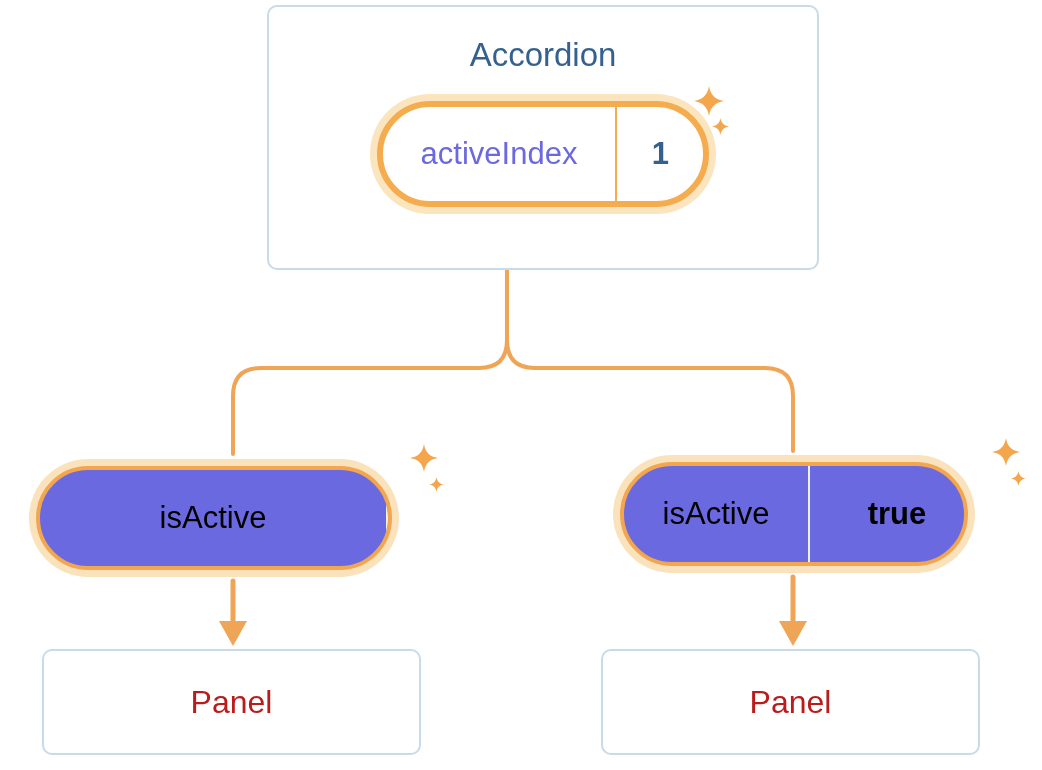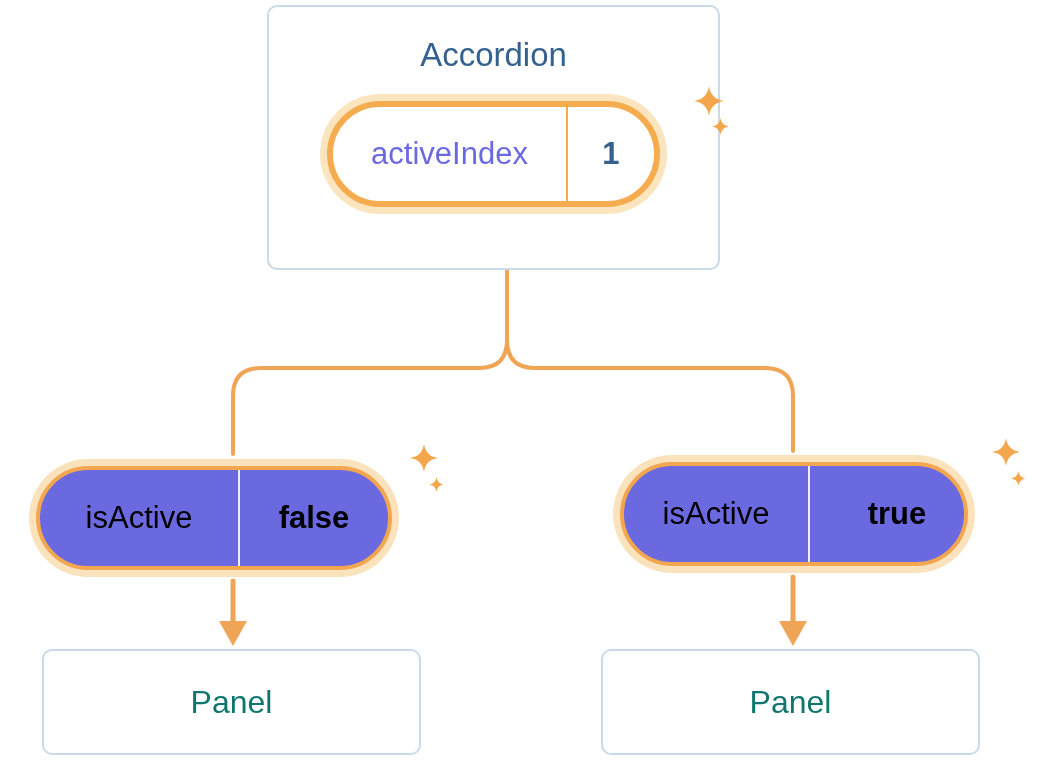--- a/index.html
+++ b/index.html
@@ -29,21 +29,21 @@
     position: absolute;
     background: #ffffff;
     border: 2px solid #C9DAE9;
     border-radius: 10px;
     box-sizing: border-box;
     z-index: 1;
   }
   .accordion-card {
     left: 267px;
     top: 5px;
-    width: 453px;
+    width: 552px;
     height: 265px;
     display: flex;
     flex-direction: column;
     align-items: center;
     padding-top: 28px;
     gap: 26px;
   }
   .accordion-title {
     font-size: 33px;
     font-weight: 500;
@@ -117,21 +117,21 @@
   #pill-left .prop-value  { width: 148px; }
   #pill-right { left: 620px; top: 462px; width: 348px; height: 104px; }
   #pill-right .prop-value { width: 134px; padding-left: 20px; }
 
   .panel {
     display: flex;
     align-items: center;
     justify-content: center;
     font-size: 32px;
     font-weight: 500;
-    color: #0f766e;
+    color: #b91c1c;
   }
   #panel-left  { left: 42px;  top: 649px; width: 379px; height: 106px; }
   #panel-right { left: 601px; top: 649px; width: 379px; height: 106px; }
 
   .sparkle {
     position: absolute;
     z-index: 2;
   }
   .sparkle svg { display: block; }
 </style>
@@ -169,21 +169,20 @@
   </div>
   <div class="sparkle" style="left:712px; top:118px;">
     <svg width="17" height="17" viewBox="0 0 24 24">
       <path d="M12 0C13.2 7.2 16.8 10.8 24 12C16.8 13.2 13.2 16.8 12 24C10.8 16.8 7.2 13.2 0 12C7.2 10.8 10.8 7.2 12 0Z" fill="#F3A64B"></path>
     </svg>
   </div>
 
   <div class="prop-pill" id="pill-left">
     <div class="prop-label">isActive</div>
     <div class="prop-divider"></div>
-    <div class="prop-value">false</div>
   </div>
 
   <div class="sparkle" style="left:410px; top:444px;">
     <svg width="28" height="28" viewBox="0 0 24 24">
       <path d="M12 0C13.2 7.2 16.8 10.8 24 12C16.8 13.2 13.2 16.8 12 24C10.8 16.8 7.2 13.2 0 12C7.2 10.8 10.8 7.2 12 0Z" fill="#F3A64B"></path>
     </svg>
   </div>
   <div class="sparkle" style="left:429px; top:477px;">
     <svg width="15" height="15" viewBox="0 0 24 24">
       <path d="M12 0C13.2 7.2 16.8 10.8 24 12C16.8 13.2 13.2 16.8 12 24C10.8 16.8 7.2 13.2 0 12C7.2 10.8 10.8 7.2 12 0Z" fill="#F3A64B"></path>

